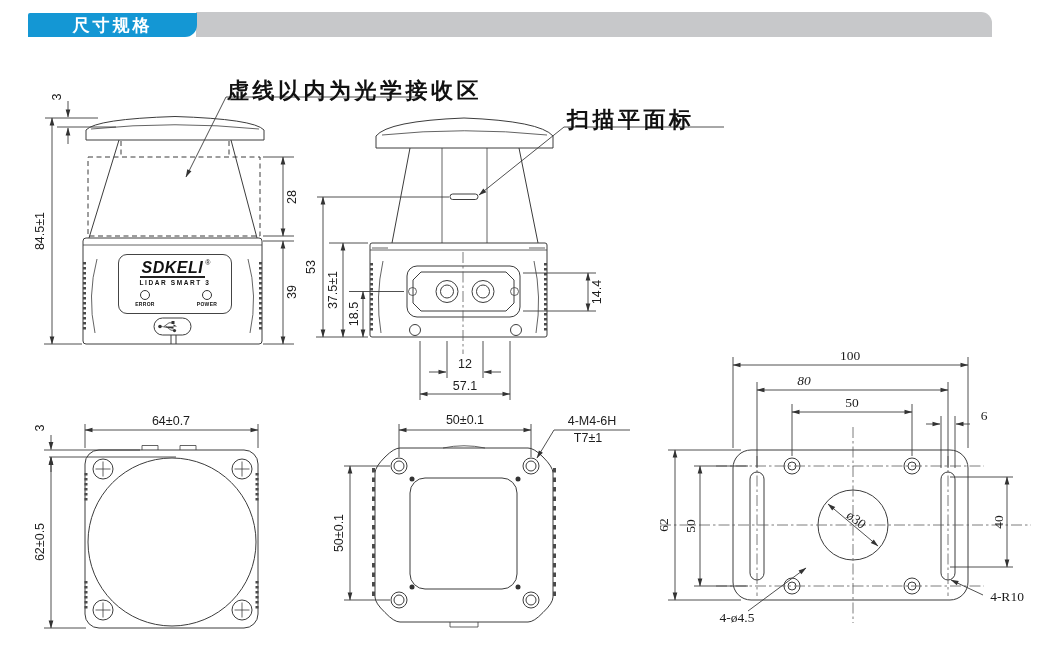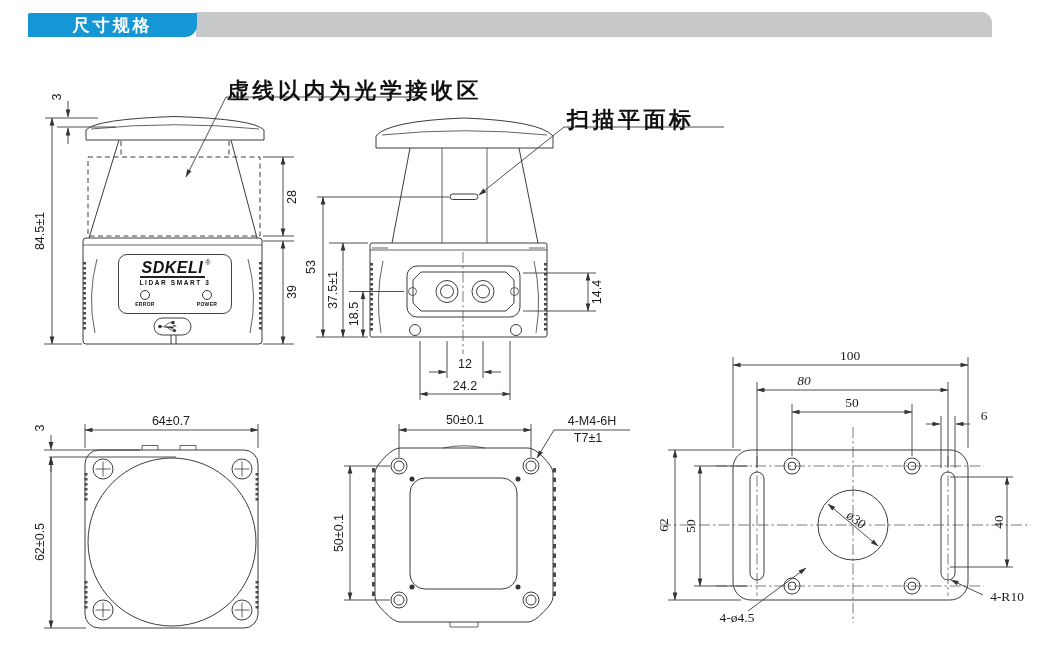--- a/index.html
+++ b/index.html
@@ -253,21 +253,21 @@
   <span class="lb r" style="left:57px;top:97px;">3</span>
   <span class="lb r" style="left:40px;top:231px;">84.5±1</span>
   <span class="lb r" style="left:292px;top:197px;">28</span>
   <span class="lb r" style="left:292px;top:292px;">39</span>
 
   <span class="lb r" style="left:311px;top:267px;">53</span>
   <span class="lb r" style="left:333px;top:290px;">37.5±1</span>
   <span class="lb r" style="left:354px;top:314px;">18.5</span>
   <span class="lb r" style="left:597px;top:292px;">14.4</span>
   <span class="lb" style="left:465px;top:364px;text-align:right;">12</span>
-  <span class="lb" style="left:465px;top:386px;">24.2</span>
+  <span class="lb" style="left:465px;top:386px;">57.1</span>
 
   <span class="lb" style="left:171px;top:421px;">64±0.7</span>
   <span class="lb r" style="left:40px;top:428px;">3</span>
   <span class="lb r" style="left:40px;top:542px;">62±0.5</span>
 
   <span class="lb" style="left:465px;top:420px;">50±0.1</span>
   <span class="lb" style="left:592px;top:421px;">4-M4-6H</span>
   <span class="lb" style="left:588px;top:438px;">T7±1</span>
   <span class="lb r" style="left:339px;top:533px;">50±0.1</span>
 

